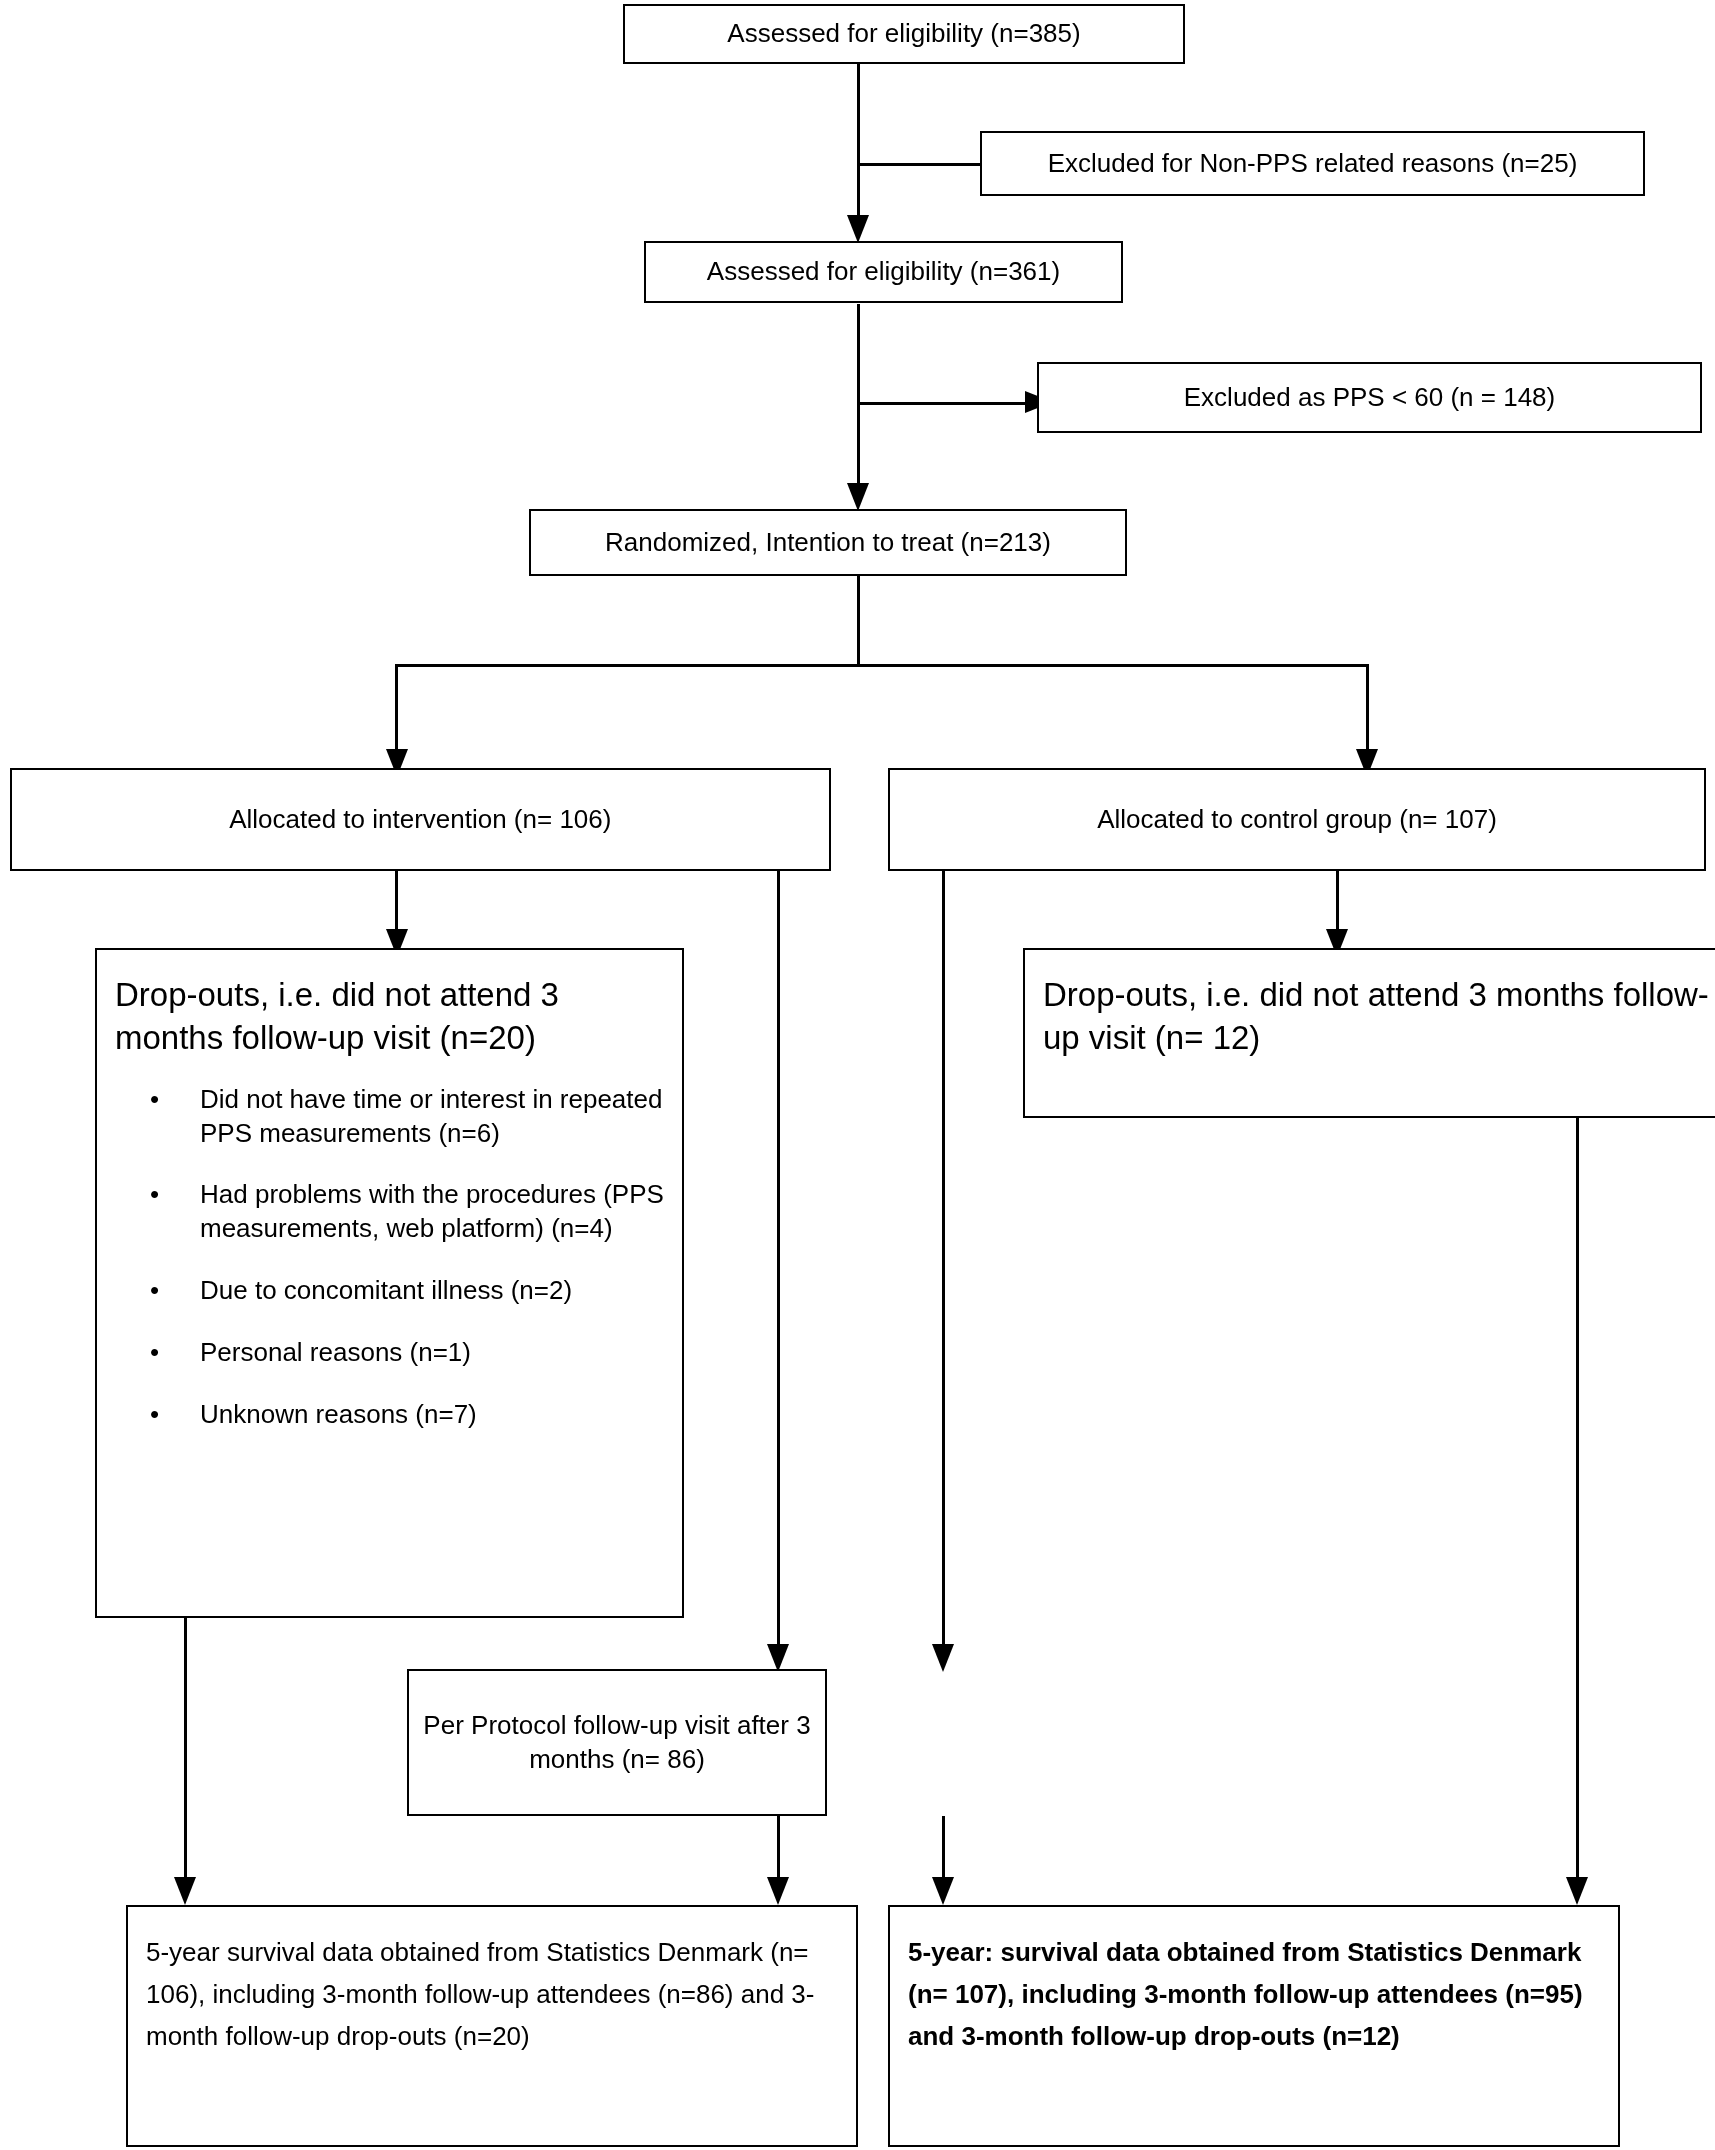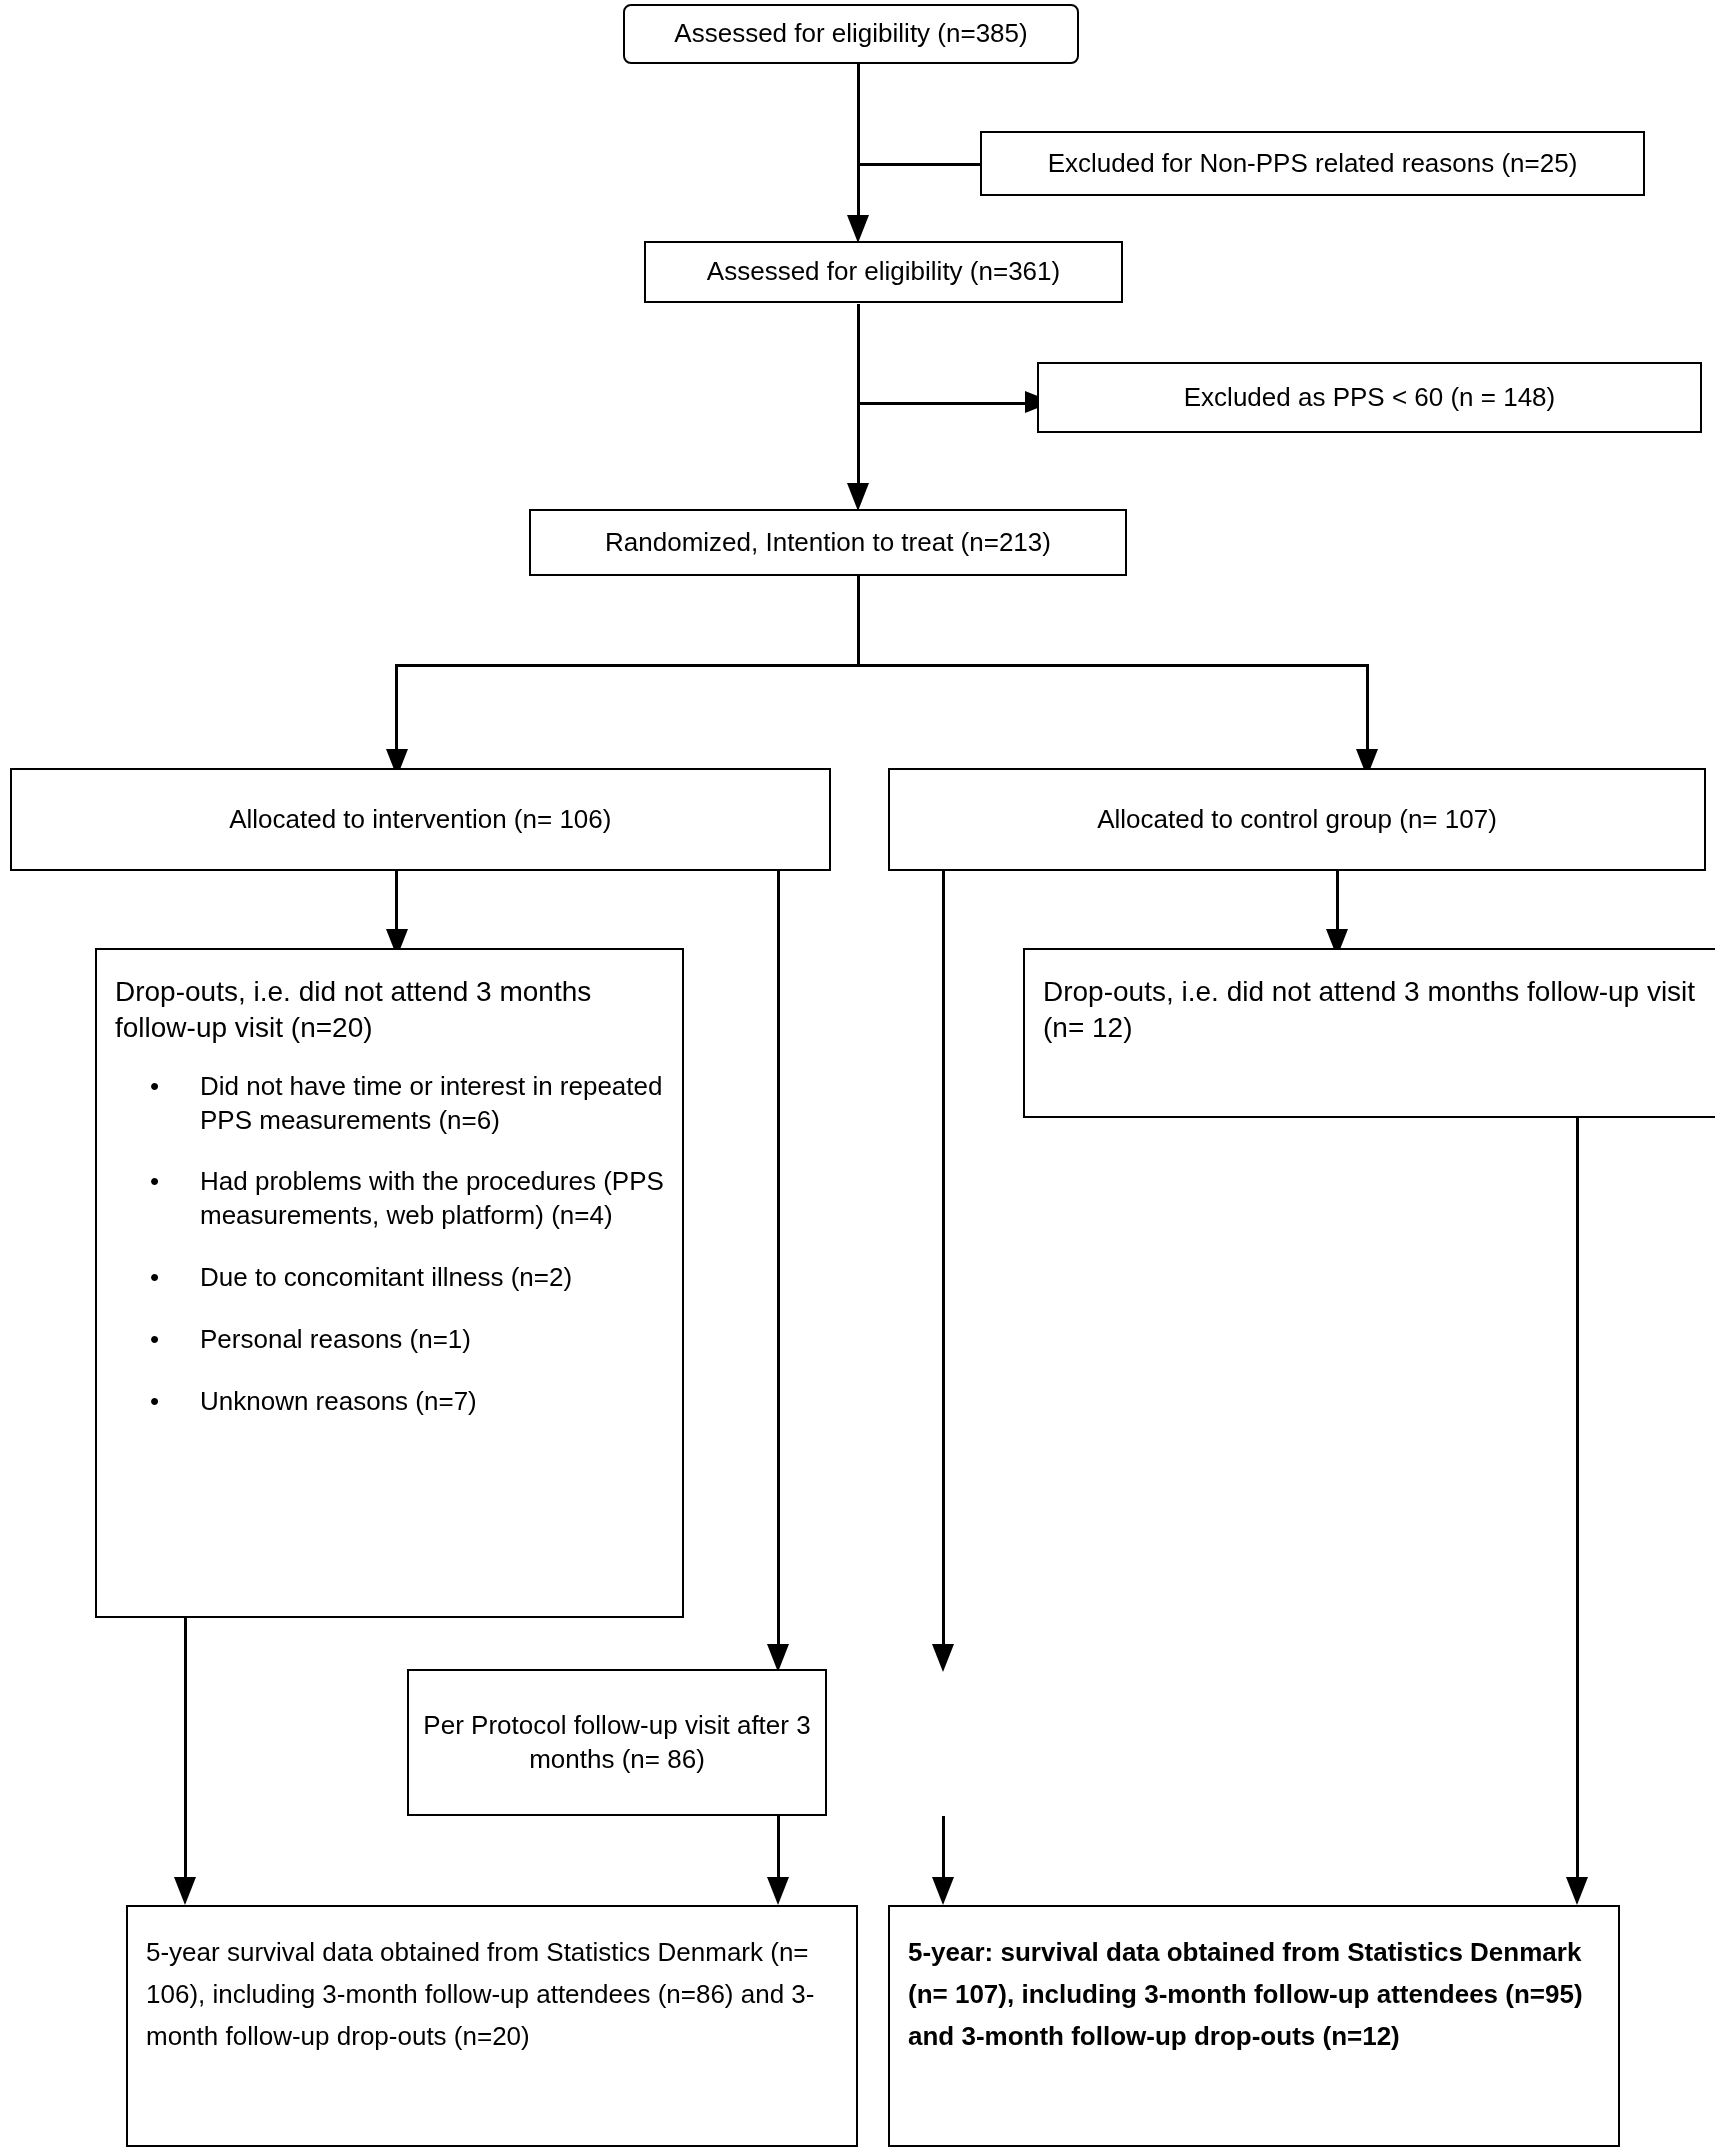--- a/index.html
+++ b/index.html
@@ -68,21 +68,21 @@
     height: 0;
     border-top: 11.6px solid transparent;
     border-bottom: 11.6px solid transparent;
     border-left: 28px solid #000000;
   }
   
   .dropout-body {
     width: 100%;
   }
   .dropout-head {
-    font-size: 28px;
+    font-size: 33px;
     line-height: 1.3;
     margin: 0 0 23px 0;
   }
   ul.reasons {
     list-style: none;
     margin: 0;
     padding: 0;
   }
   ul.reasons li {
     position: relative;
@@ -100,21 +100,21 @@
     top: 0;
     font-size: 26px;
     line-height: 1.3;
   }
 </style>
 </head>
 <body>
 
 <div id="canvas">
 
-  <div class="box" style="left:623px; top:3.6px; width:456px; height:60px;border-radius:8px;">
+  <div class="box" style="left:623px; top:3.6px; width:562px; height:60px;">
     <span class="box-text">Assessed for eligibility (n=385)</span>
   </div>
 
   <div class="vline" style="left:857px; top:63px; height:156px;"></div>
   <div class="arrow-down" style="left:847px; top:215px;"></div>
 
   <div class="hline" style="left:857px; top:163px; width:170px;"></div>
   <div class="arrow-right" style="left:1025px; top:153px;"></div>
 
   <div class="box" style="left:980px; top:131px; width:665px; height:65px;">

